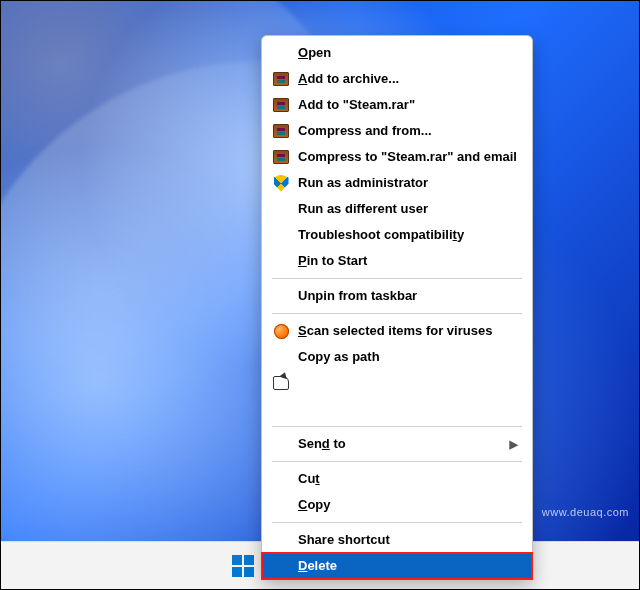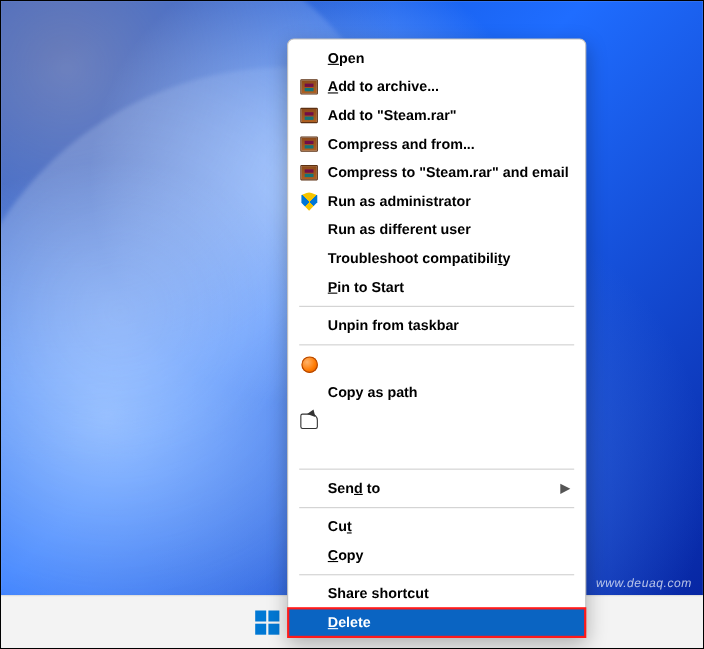--- a/index.html
+++ b/index.html
@@ -108,23 +108,23 @@
   }
   .ic-share { position:relative; }
   .ic-share::after{
     content:""; position:absolute; left:7px; top:-4px;
     border-left:4px solid transparent; border-right:4px solid transparent;
     border-bottom:6px solid #333; transform:rotate(20deg);
   }
 
   
   .watermark {
-    position:absolute; right:10px; bottom:52px;
+    position:absolute; right:10px; bottom:71px;
     font-size:11px; color:rgba(255,255,255,0.7);
-    letter-spacing:.5px; z-index:5;font-style:italic;
+    letter-spacing:.5px; z-index:5;
   }
 </style>
 </head>
 <body>
 
 <div class="desktop"></div>
 
 <div class="watermark">www.deuaq.com</div>
 
 <div class="context-menu" id="context-menu">
@@ -177,20 +177,21 @@
     <div class="menu-sep"></div>
     <div class="menu-item">
       <span class="icon-slot"></span>
       <span class="label">Unpin from taskbar</span>
     </div>
     <div class="menu-sep"></div>
     <div class="menu-item">
       <span class="icon-slot">
         <span class="ic-scan"></span>
       </span>
+      <span class="label"><span class="accel">S</span>can selected items for viruses</span>
     </div>
     <div class="menu-item">
       <span class="icon-slot"></span>
       <span class="label">Copy as path</span>
     </div>
     <div class="menu-item">
       <span class="icon-slot">
         <span class="ic-share"></span>
       </span>
     </div>

